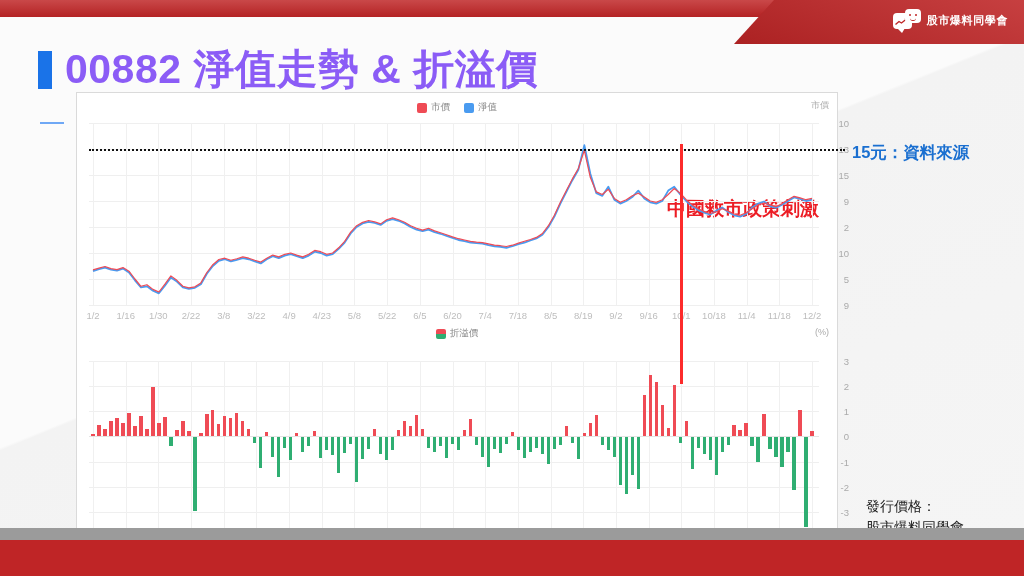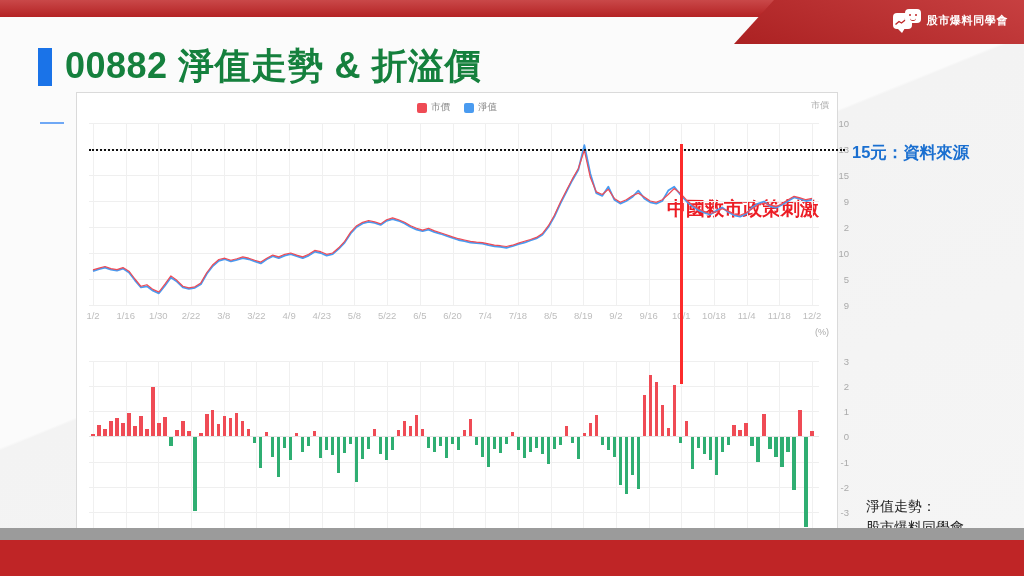--- a/index.html
+++ b/index.html
@@ -32,21 +32,21 @@
   #logo .bub-b .eye{position:absolute;top:5px;width:2px;height:2px;background:#bf2526;border-radius:50%;}
   #logo .bub-b .e1{left:4px;} #logo .bub-b .e2{left:10px;}
   #logo .bub-b .mouth{position:absolute;left:5px;top:8px;width:6px;height:3px;
      border-bottom:1.6px solid #bf2526;border-radius:0 0 6px 6px;}
   #logo .arrow{position:absolute;left:2px;top:9px;width:13px;height:8px;}
   #logo .ltxt{color:#fff;font-size:11px;font-weight:bold;letter-spacing:.6px;white-space:nowrap;}
 
   
   #title-row{position:absolute;left:38px;top:42px;display:flex;align-items:center;gap:13px;}
   #title-bar{width:14px;height:38px;background:#1a73e8;}
-  #title-text{font-size:36px;font-weight:bold;color:#15803d;letter-spacing:.5px;white-space:nowrap;text-align:right;}
+  #title-text{font-size:41px;font-weight:bold;color:#8b5cf6;letter-spacing:.5px;white-space:nowrap;text-align:right;}
   #accent-dash{position:absolute;left:40px;top:122px;width:24px;height:2px;background:#6fa8f5;}
 
   
   #issue-note{position:absolute;left:852px;top:142px;font-size:16.5px;font-weight:bold;
      color:#1a6fd0;white-space:nowrap;}
   #source-note{position:absolute;left:866px;top:496px;font-size:14px;color:#222;line-height:1.5;}
 
   
   #panel{position:absolute;left:76px;top:92px;width:762px;height:448px;background:#fff;
      border:1px solid #dadada;box-sizing:border-box;}
@@ -100,21 +100,21 @@
 
 <div id="title-row">
   <div id="title-bar"></div>
   <div id="title-text">00882 淨值走勢 &amp; 折溢價</div>
 </div>
 <div id="accent-dash"></div>
 
 <div id="issue-note">15元：資料來源</div>
 
 <div id="source-note">
-  <div>淨值走勢：</div>
+  <div>發行價格：</div>
   <div>股市爆料同學會</div>
 </div>
 
 <div id="panel">
 
   <div class="legend" id="lg-top" style="left:0;right:0;top:8px;justify-content:center;">
     <div class="lg-item">
       <span class="sw" style="background: rgb(239, 75, 85);"></span>
       <span>市價</span>
     </div>
@@ -191,20 +191,29 @@
       <div class="xlab" style="left: 690.366px; top: 187px;">11/18</div>
       <div class="gridline vgrid" style="left: 723.05px;"></div>
       <div class="xlab" style="left: 723.05px; top: 187px;">12/2</div>
       <svg width="730" height="182" style="position: absolute; left: 0px; top: 0px;">
         <path d="M4.00,148.20L9.99,146.12L15.98,144.56L21.98,146.64L27.97,147.68L33.96,145.60L39.95,149.50L45.94,157.30L51.94,164.32L57.93,163.28L63.92,167.70L69.91,170.30L75.91,162.76L81.90,154.44L87.89,158.60L93.88,164.32L99.87,165.88L105.87,164.84L111.86,161.20L117.85,150.80L123.84,143.00L129.83,137.80L135.83,136.24L141.82,138.32L147.81,136.76L153.80,135.20L159.79,136.24L165.79,138.32L171.78,140.40L177.77,136.24L183.76,133.12L189.75,135.20L195.75,132.60L201.74,131.04L207.73,133.12L213.72,135.20L219.72,132.60L225.71,128.70L231.70,130.00L237.69,132.60L243.68,131.04L249.68,125.84L255.67,119.60L261.66,110.50L267.65,104.00L273.64,100.36L279.64,98.80L285.63,99.84L291.62,101.92L297.61,97.76L303.60,96.20L309.60,97.76L315.59,100.36L321.58,104.00L327.57,106.60L333.56,108.16L339.56,106.60L345.55,109.20L351.54,110.76L357.53,112.84L363.52,114.92L369.52,117.00L375.51,118.04L381.50,119.60L387.49,120.12L393.49,120.64L399.48,122.20L405.47,123.24L411.46,123.76L417.45,124.80L423.45,123.24L429.44,121.16L435.43,119.60L441.42,117.52L447.41,115.44L453.41,111.80L459.40,104.00L465.39,93.60L471.38,80.60L477.37,68.90L483.37,57.20L489.36,46.80L495.35,22.10L501.34,50.70L507.33,70.20L513.33,72.80L519.32,63.70L525.31,76.70L531.30,80.60L537.30,78.00L543.29,74.10L549.28,67.60L555.27,75.40L561.26,79.30L567.26,80.60L573.25,78.00L579.24,67.60L585.23,63.70L591.22,71.50L597.22,78.00L603.21,83.20L609.20,87.10L615.19,89.70L621.18,91.52L627.18,87.88L633.17,84.50L639.16,88.92L645.15,92.30L651.14,93.60L657.14,91.00L663.13,84.50L669.12,80.60L675.11,78.52L681.11,83.20L687.10,84.76L693.09,81.64L699.08,78.00L705.07,74.36L711.07,75.92L717.06,78.00L723.05,76.70" fill="none" stroke="#4a9bf0" stroke-width="1.8" stroke-linejoin="round"></path>
         <path d="M4.00,146.90L9.99,145.08L15.98,143.52L21.98,145.60L27.97,146.64L33.96,144.56L39.95,148.20L45.94,156.00L51.94,163.28L57.93,161.72L63.92,166.40L69.91,169.00L75.91,161.20L81.90,152.88L87.89,157.30L93.88,163.28L99.87,164.84L105.87,163.80L111.86,159.90L117.85,149.50L123.84,141.70L129.83,136.50L135.83,135.20L141.82,137.28L147.81,135.72L153.80,133.90L159.79,135.20L165.79,137.28L171.78,139.10L177.77,135.20L183.76,132.08L189.75,133.90L195.75,131.30L201.74,130.00L207.73,132.08L213.72,133.90L219.72,131.30L225.71,127.40L231.70,128.70L237.69,131.30L243.68,130.00L249.68,124.80L255.67,118.30L261.66,109.20L267.65,102.70L273.64,99.32L279.64,97.50L285.63,98.80L291.62,100.88L297.61,96.72L303.60,94.90L309.60,96.72L315.59,99.32L321.58,102.70L327.57,105.30L333.56,107.12L339.56,105.30L345.55,107.90L351.54,109.72L357.53,111.80L363.52,113.88L369.52,115.70L375.51,117.00L381.50,118.30L387.49,119.08L393.49,119.60L399.48,120.90L405.47,122.20L411.46,122.72L417.45,123.50L423.45,122.20L429.44,120.12L435.43,118.30L441.42,116.48L447.41,114.40L453.41,110.50L459.40,102.70L465.39,92.30L471.38,79.30L477.37,67.60L483.37,55.90L489.36,45.50L495.35,27.30L501.34,54.60L507.33,68.90L513.33,71.50L519.32,66.30L525.31,75.40L531.30,79.30L537.30,76.70L543.29,72.80L549.28,70.20L555.27,74.10L561.26,78.00L567.26,79.30L573.25,76.70L579.24,71.50L585.23,65.52L591.22,70.20L597.22,76.70L603.21,81.90L609.20,85.80L615.19,88.40L621.18,90.48L627.18,88.92L633.17,85.80L639.16,87.88L645.15,91.00L651.14,92.30L657.14,89.70L663.13,85.80L669.12,81.90L675.11,80.08L681.11,81.90L687.10,83.72L693.09,80.60L699.08,76.70L705.07,73.32L711.07,74.88L717.06,76.70L723.05,75.40" fill="none" stroke="#ef4b55" stroke-width="1.2" stroke-linejoin="round"></path>
       </svg>
       <div id="dashline" style="left: 0px; width: 756px; top: 26px; border-top-color: rgb(17, 17, 17);"></div>
     </div>
 
+  <div class="legend" id="lg-bot" style="left: 0px; right: 0px; justify-content: center; top: 234px;">
+    <div class="lg-item">
+      <span class="sw-split">
+          <i style="background: rgb(239, 75, 85);"></i>
+          <i style="background: rgb(47, 174, 114);"></i>
+        </span>
+      <span>折溢價</span>
+    </div>
+  </div>
 
   <div class="axis-cap" id="cap-bot" style="right: 8px; top: 234px;">(%)</div>
 
   <div class="plot" id="plot-bot" style="left: 12px; top: 268px; width: 730px; height: 176px;">
       <div class="gridline" style="left: 0px; width: 730px; height: 1px; top: 0px;"></div>
       <div class="ylab" style="top: 0px; right: -30px;">3</div>
       <div class="gridline" style="left: 0px; width: 730px; height: 1px; top: 25.1429px;"></div>
       <div class="ylab" style="top: 25.1429px; right: -30px;">2</div>
       <div class="gridline" style="left: 0px; width: 730px; height: 1px; top: 50.2857px;"></div>
       <div class="ylab" style="top: 50.2857px; right: -30px;">1</div>

